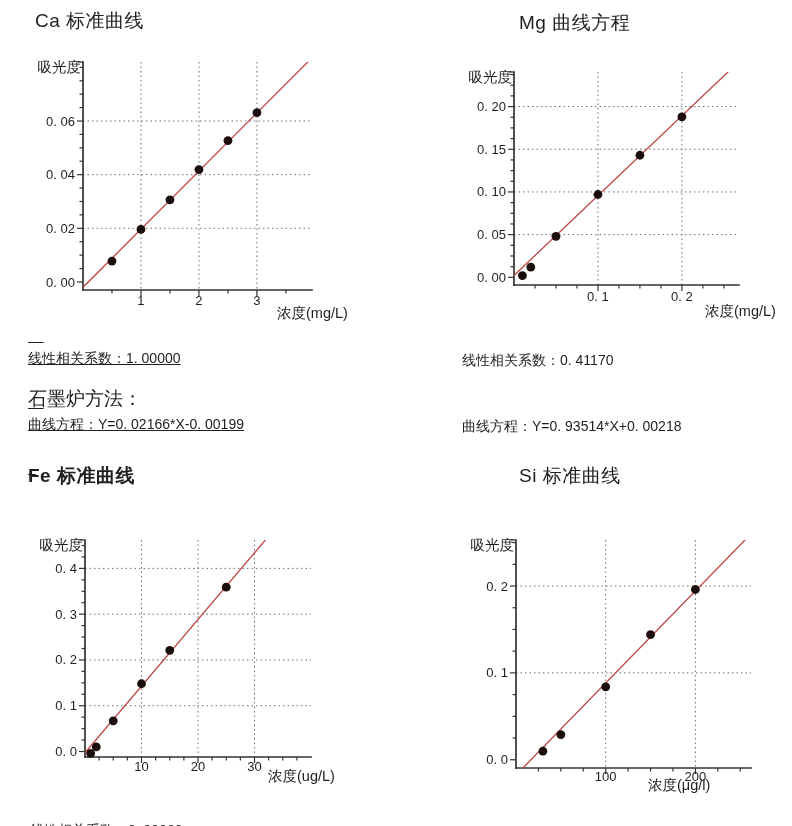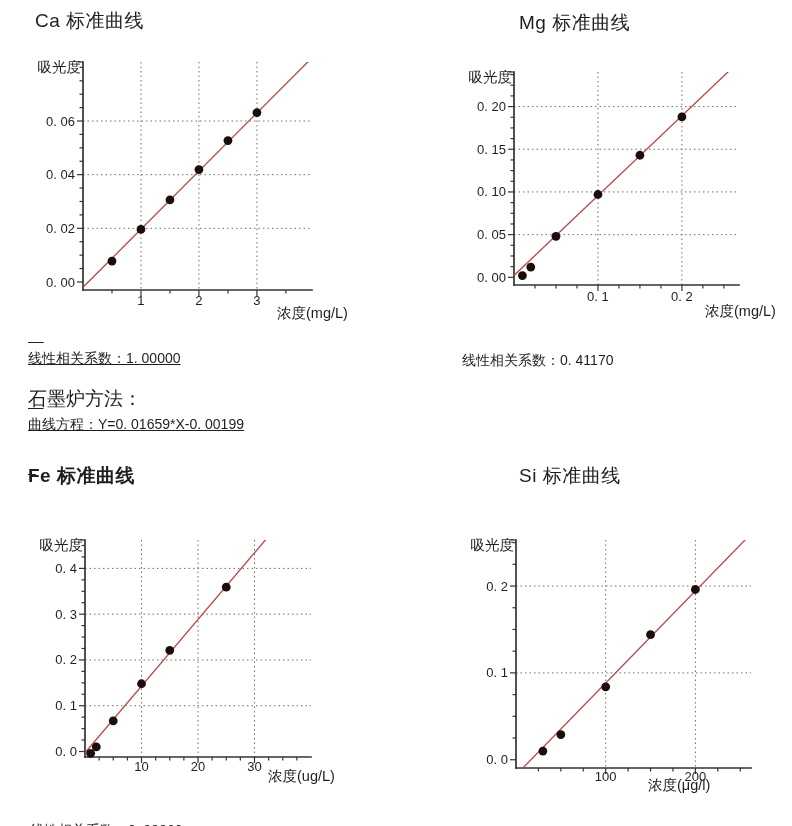--- a/index.html
+++ b/index.html
@@ -118,24 +118,24 @@
         <text x="75" y="231.95294117647057" dy="0.35em" text-anchor="end">0. 00</text>
         <text x="75" y="178.30588235294118" dy="0.35em" text-anchor="end">0. 02</text>
         <text x="75" y="124.65882352941176" dy="0.35em" text-anchor="end">0. 04</text>
         <text x="75" y="71.01176470588237" dy="0.35em" text-anchor="end">0. 06</text>
       </g>
       <text x="81" y="22" text-anchor="end" font-size="14.5" fill="#1f1f1f">吸光度</text>
       <text x="277" y="268" font-size="14.5" fill="#1f1f1f">浓度(mg/L)</text>
     </svg>
   <div class="stats" id="stats-ca">
     <div class="stats-line"><span>线性相关系数：</span><span>1. 00000</span></div>
-    <div class="stats-line"><span>曲线方程：</span><span>Y=0. 01659*X-0. 00199</span></div>
+    <div class="stats-line"><span>曲线方程：</span><span>Y=0. 02166*X-0. 00199</span></div>
   </div>
 
-  <h2 class="chart-title" id="title-mg">Mg 标准曲线</h2>
+  <h2 class="chart-title" id="title-mg">Mg 曲线方程</h2>
   <svg class="chart-svg" id="svg-mg" width="396" height="268" viewBox="0 0 396 268">
       <defs>
         <clipPath id="clip-mg">
           <rect x="118" y="17" width="225" height="213"></rect>
         </clipPath>
       </defs>
       <g stroke="#6e6e6e" stroke-width="1" stroke-dasharray="1.5 3">
         <line x1="201.95522388059703" y1="17" x2="201.95522388059703" y2="230"></line>
         <line x1="285.91044776119406" y1="17" x2="285.91044776119406" y2="230"></line>
         <line x1="118" y1="179.6312625250501" x2="343" y2="179.6312625250501"></line>
@@ -196,20 +196,21 @@
         <text x="110" y="179.6312625250501" dy="0.35em" text-anchor="end">0. 05</text>
         <text x="110" y="136.94589178356713" dy="0.35em" text-anchor="end">0. 10</text>
         <text x="110" y="94.26052104208418" dy="0.35em" text-anchor="end">0. 15</text>
         <text x="110" y="51.575150300601194" dy="0.35em" text-anchor="end">0. 20</text>
       </g>
       <text x="116" y="27" text-anchor="end" font-size="14.5" fill="#1f1f1f">吸光度</text>
       <text x="309" y="261" font-size="14.5" fill="#1f1f1f">浓度(mg/L)</text>
     </svg>
   <div class="stats" id="stats-mg">
     <div class="stats-line"><span>线性相关系数：</span><span>0. 41170</span></div>
+    <div class="stats-line"><span>曲线方程：</span><span>Y=0. 93514*X+0. 00218</span></div>
   </div>
 
   <div class="section-heading" id="heading-method">石墨炉方法：</div>
 
   <h2 class="chart-title" id="title-fe">Fe 标准曲线</h2>
   <svg class="chart-svg" id="svg-fe" width="396" height="264" viewBox="0 0 396 264">
       <defs>
         <clipPath id="clip-fe">
           <rect x="85" y="10" width="226" height="217"></rect>
         </clipPath>

